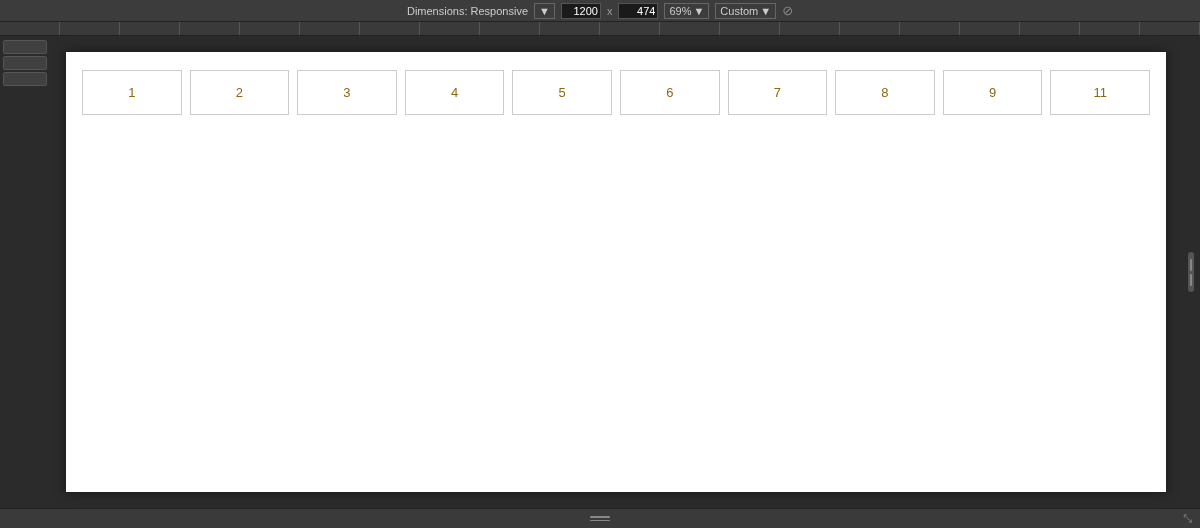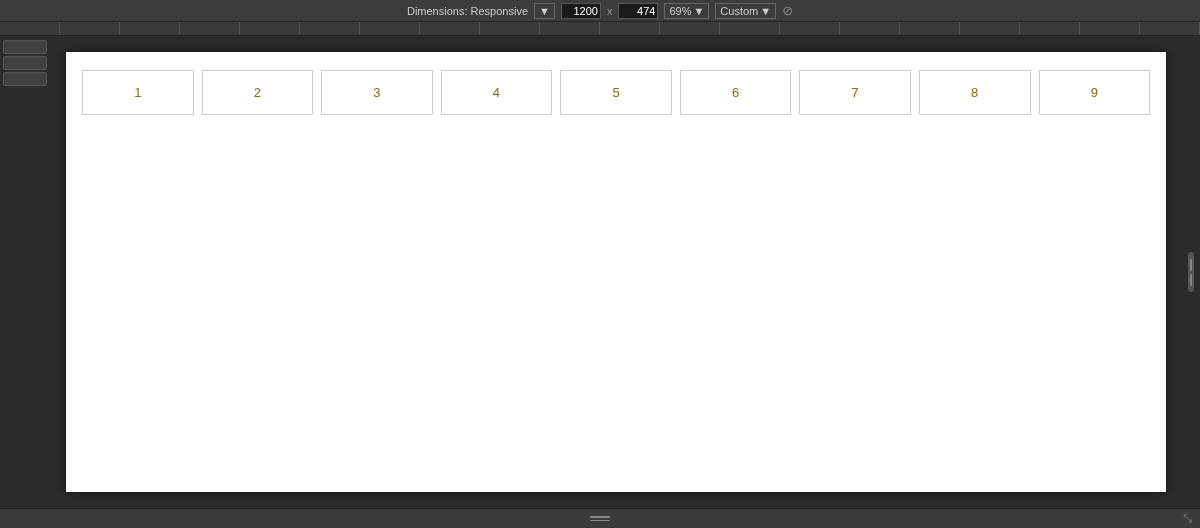--- a/index.html
+++ b/index.html
@@ -304,20 +304,23 @@
           </div>
           <div class="col-box">
             <span class="col-box-number">7</span>
           </div>
           <div class="col-box">
             <span class="col-box-number">8</span>
           </div>
           <div class="col-box">
             <span class="col-box-number">9</span>
           </div>
+          <div class="col-box">
+            <span class="col-box-number">11</span>
+          </div>
         </div>
     </div>
   </div>
 
   <div class="right-panel">
     <div class="right-handle">
       <div class="right-handle-line"></div>
       <div class="right-handle-line"></div>
     </div>
   </div>

